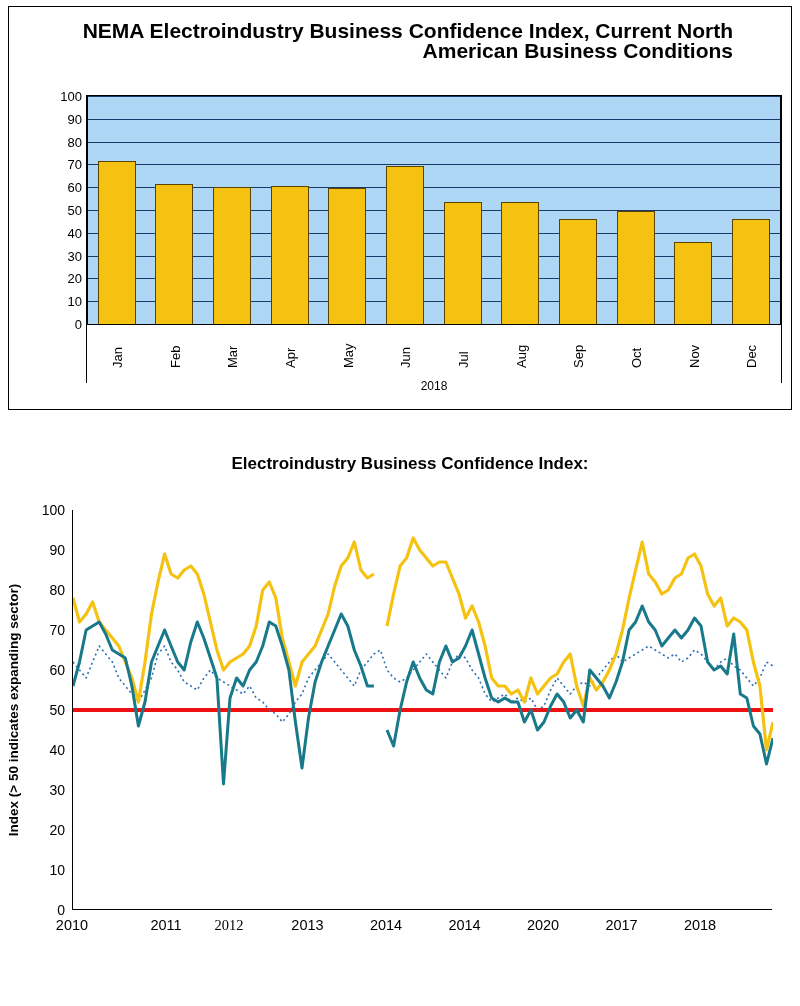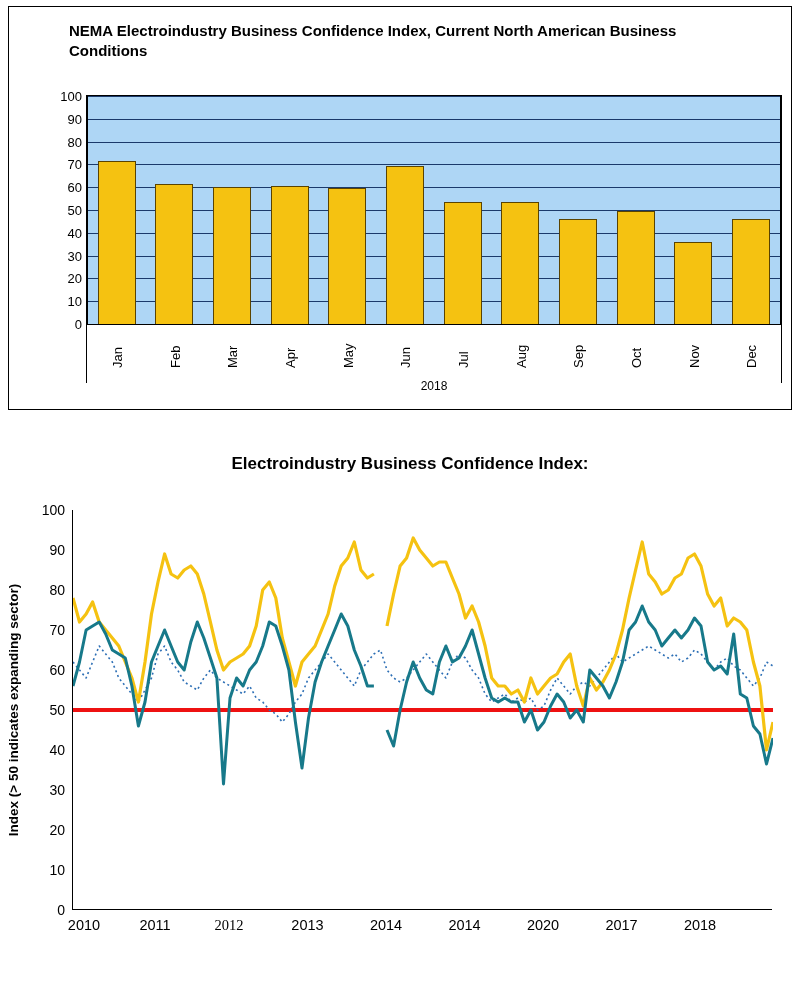--- a/index.html
+++ b/index.html
@@ -16,22 +16,22 @@
   #panel-bar {
     position: absolute;
     left: 8px; top: 6px;
     width: 784px; height: 404px;
     border: 1px solid #000;
     background: #fff;
   }
   #bar-title {
     position: absolute;
     left: 60px; top: 14px; width: 664px;
-    text-align: left;
-    font-size: 15px;
+    text-align: right;
+    font-size: 21px;
     font-weight: bold;
     line-height: 20px;
   }
   #bar-plot {
     position: absolute;
     left: 78px; top: 88px;
     width: 694px; height: 230px;
     background: #aed6f5;
     border: 1px solid #000;
   }
@@ -278,22 +278,22 @@
       <div class="line-ytick" style="top: 360px;">10</div>
       <div class="line-ytick" style="top: 320px;">20</div>
       <div class="line-ytick" style="top: 280px;">30</div>
       <div class="line-ytick" style="top: 240px;">40</div>
       <div class="line-ytick" style="top: 200px;">50</div>
       <div class="line-ytick" style="top: 160px;">60</div>
       <div class="line-ytick" style="top: 120px;">70</div>
       <div class="line-ytick" style="top: 80px;">80</div>
       <div class="line-ytick" style="top: 40px;">90</div>
       <div class="line-ytick" style="top: 0px;">100</div>
-      <div class="line-xtick" style="left: 12px;">2010</div>
-      <div class="line-xtick" style="left: 83px;">2011</div>
+      <div class="line-xtick" style="left: 0px;">2010</div>
+      <div class="line-xtick" style="left: 94px;">2011</div>
       <div class="line-xtick" style="left: 157.009px; font-family: Liberation Serif, serif;">2012</div>
       <div class="line-xtick" style="left: 235.514px;">2013</div>
       <div class="line-xtick" style="left: 314.019px;">2014</div>
       <div class="line-xtick" style="left: 392.523px;">2014</div>
       <div class="line-xtick" style="left: 471.028px;">2020</div>
       <div class="line-xtick" style="left: 549.533px;">2017</div>
       <div class="line-xtick" style="left: 628.037px;">2018</div>
     </div>
 
 </div>

